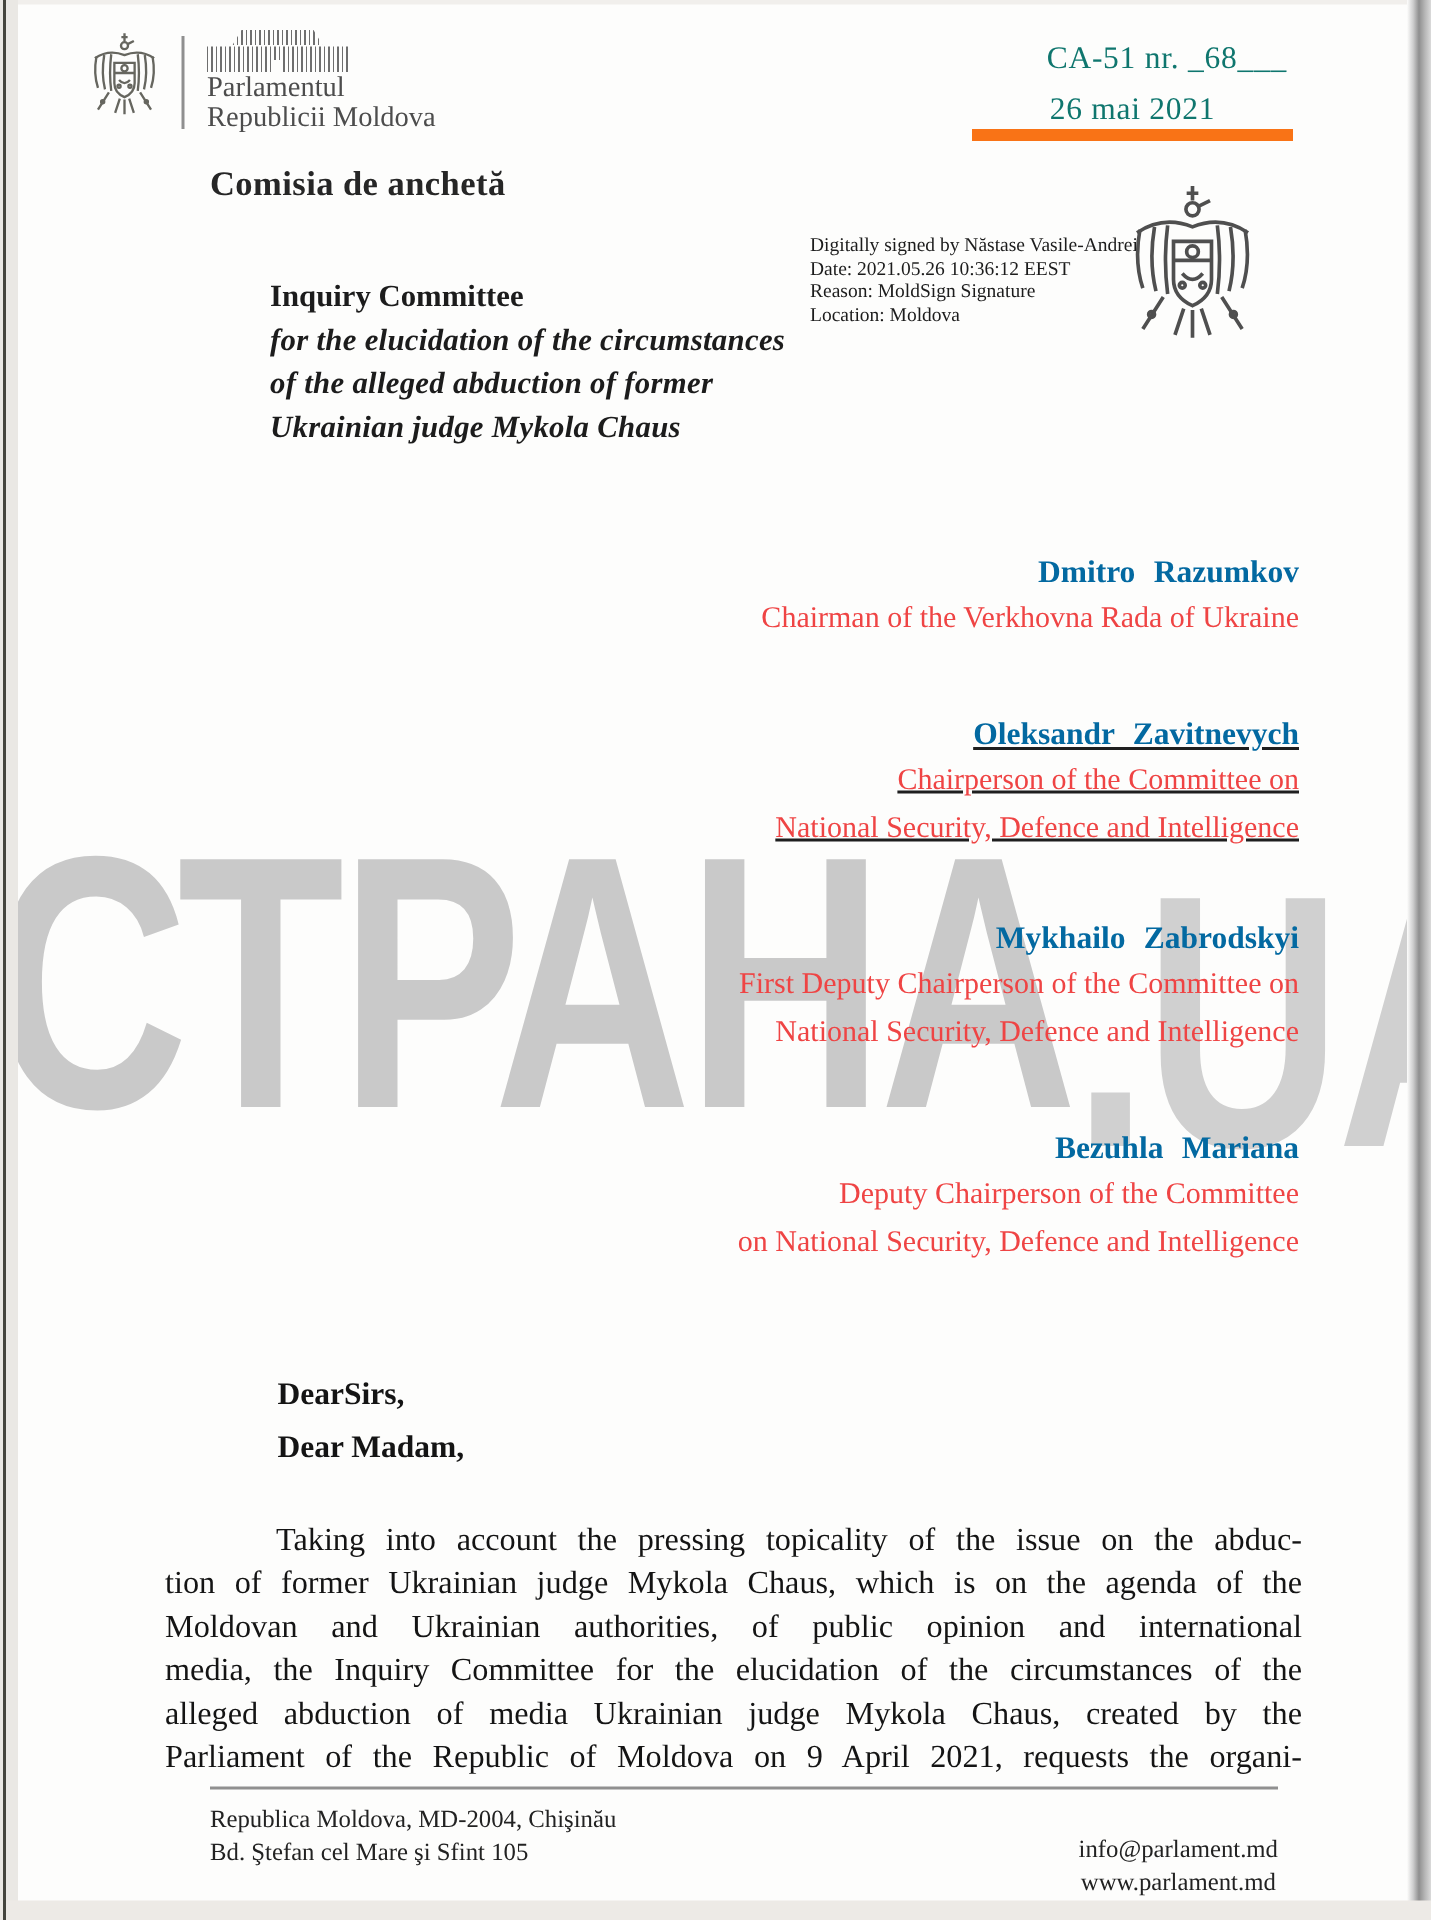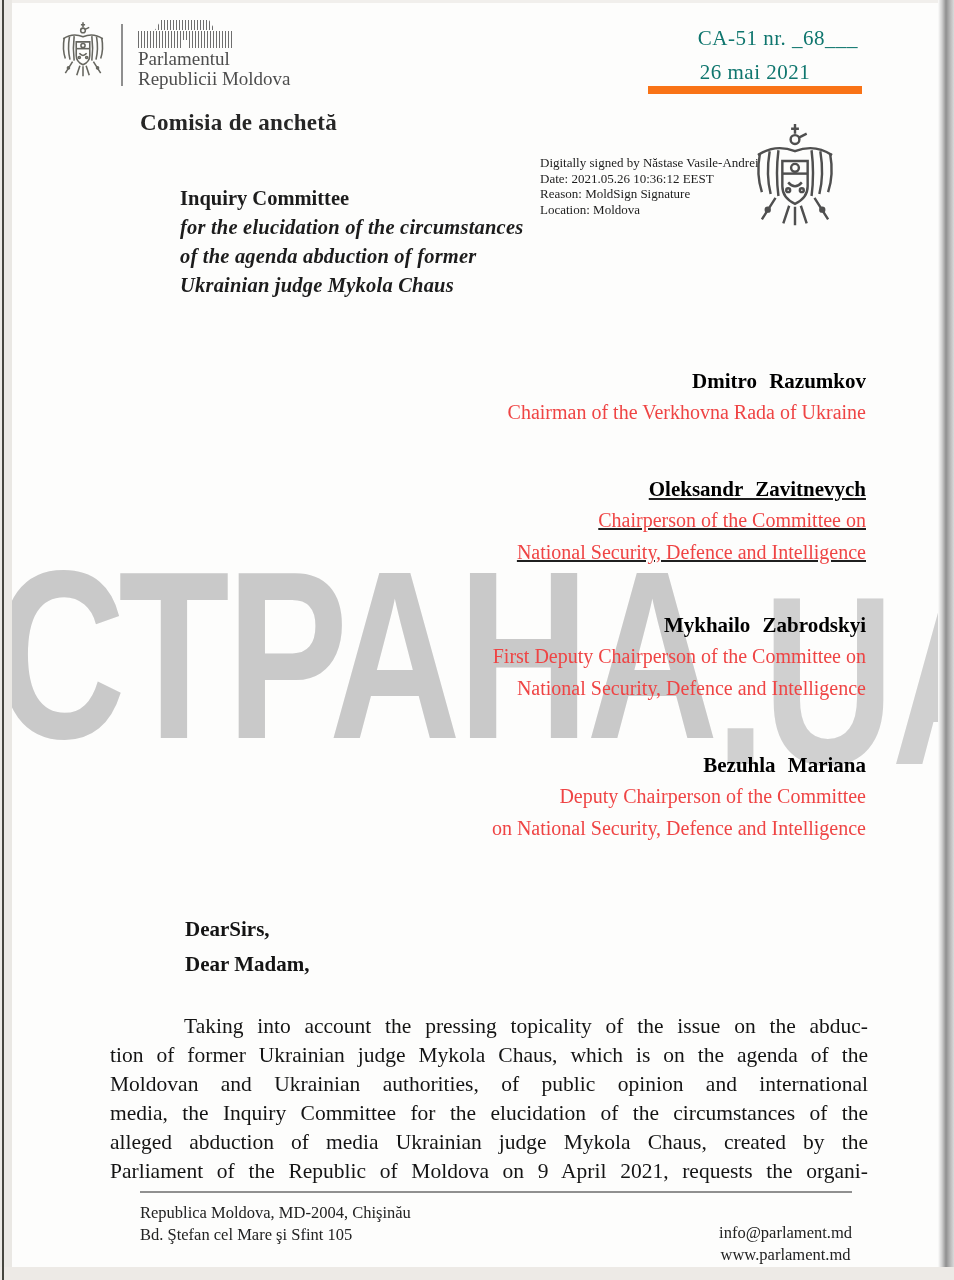--- a/index.html
+++ b/index.html
@@ -41,21 +41,21 @@
   .inquiry .it{font-style:italic;letter-spacing:.2px;}
 
   
   .watermark{left:-6px;top:535px;z-index:1;font-family:"Liberation Sans",sans-serif;
       font-weight:bold;font-size:240px;line-height:240px;white-space:nowrap;color:#c9c9c9;
       transform:scaleX(0.76);transform-origin:left top;letter-spacing:-4px;}
   .watermark .suffix{position:relative;top:26px;color:#d0d0d0;}
 
   
   .addr{left:300px;width:566px;text-align:right;z-index:2;}
-  .addr-name{font-weight:bold;font-size:21px;line-height:30px;word-spacing:7px;color:#000000;}
+  .addr-name{font-weight:bold;font-size:21px;line-height:30px;word-spacing:7px;color:#0369a1;}
   .addr-line{font-size:20px;line-height:32px;color:#ef4444;}
   .addr1{top:366px;} .addr2{top:474px;text-decoration:underline;} .addr3{top:610px;} .addr4{top:750px;}
 
   .salutation{left:185px;top:912px;font-size:21px;font-weight:bold;line-height:35px;color:#141414;z-index:2;}
 
   .body-text{left:110px;top:1012px;width:758px;font-size:21.5px;line-height:29px;color:#141414;z-index:2;}
   .body-line{text-align:justify;text-align-last:justify;}
   .body-line.first{padding-left:74px;}
 
   .footer-rule{left:140px;top:1191px;width:712px;height:2px;background:#909090;z-index:2;}
@@ -143,21 +143,21 @@
       <path d="M44 86 l-6 18 M50 87 v19 M56 86 l6 18"></path>
       <path d="M30 78 l-14 22 M70 78 l14 22"></path>
       <circle cx="22" cy="90" r="2"></circle>
         <circle cx="78" cy="90" r="2"></circle>
     </g>
   </svg>
 
   <div class="abs inquiry">
     <div>Inquiry Committee</div>
     <div class="it">for the elucidation of the circumstances</div>
-    <div class="it">of the agenda abduction of former</div>
+    <div class="it">of the alleged abduction of former</div>
     <div class="it">Ukrainian judge Mykola Chaus</div>
   </div>
 
   <div class="abs addr addr1">
     <div class="addr-name">Dmitro Razumkov</div>
     <div class="addr-line">Chairman of the Verkhovna Rada of Ukraine</div>
   </div>
 
   <div class="abs addr addr2">
     <div class="addr-name">Oleksandr Zavitnevych</div>

